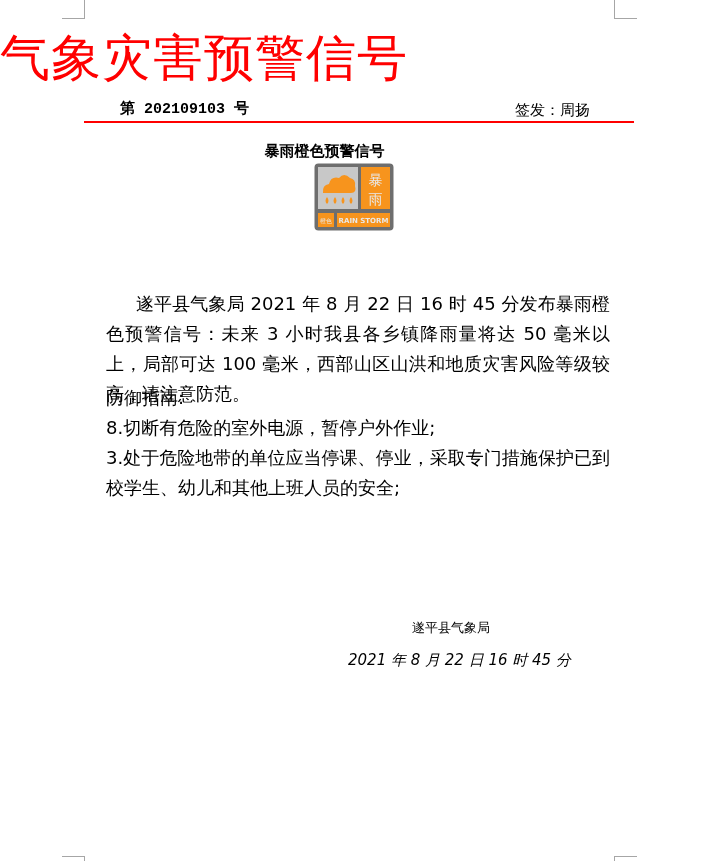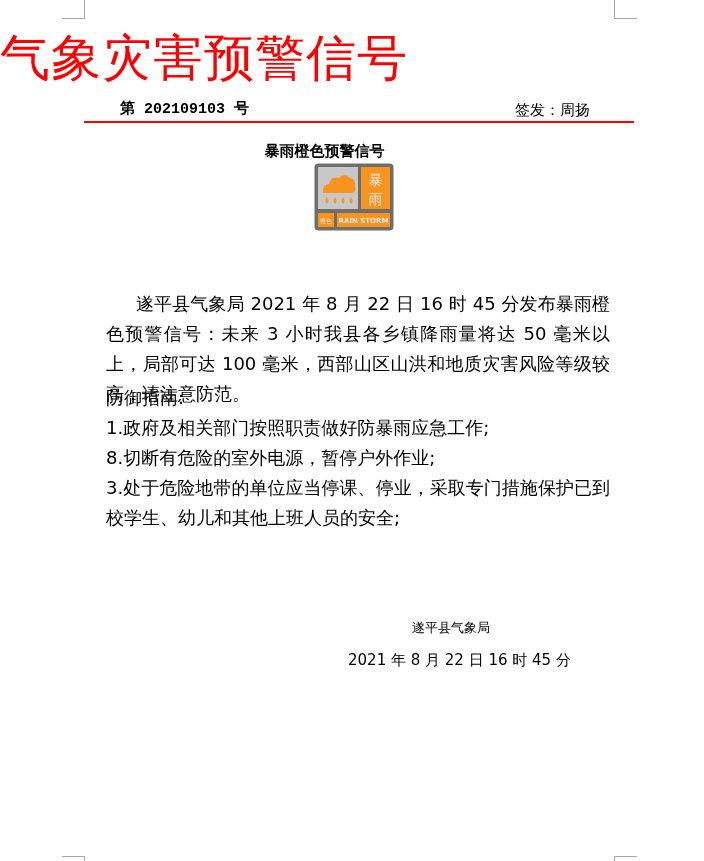--- a/index.html
+++ b/index.html
@@ -36,21 +36,21 @@
 
   .body-text {
     position: absolute; left: 106px; width: 504px; font-size: 18px; line-height: 30px; margin-top: 48px;
   }
   .para1 { top: 241px; text-indent: 30px; text-align: justify; }
   .guide { top: 335px; }
   .guide div { line-height: 30px; }
   .item3, .item4 { text-align: justify; }
 
   .sig-org { position: absolute; left: 412px; top: 617px; font-size: 13px; line-height: 22px; }
-  .sig-date { position: absolute; left: 348px; top: 649px; font-size: 15px; line-height: 22px; }
+  .sig-date { position: absolute; left: 348px; top: 649px; font-size: 15px; line-height: 22px; font-style: italic; }
 </style>
 </head>
 <body>
 
 <div class="corner tl"></div>
 <div class="corner tr"></div>
 <div class="corner bl"></div>
 <div class="corner br"></div>
 
 <div class="masthead">气象灾害预警信号</div>
@@ -76,19 +76,18 @@
     <text x="12" y="60" text-anchor="middle" font-size="6" fill="#e8e8e8" font-family="DejaVu Sans, sans-serif">橙色</text>
     <rect x="23" y="50" width="53" height="14" fill="#f7941d"></rect>
     <text x="49.5" y="60" text-anchor="middle" font-size="7" font-weight="bold" fill="#e8e8e8" font-family="DejaVu Sans, sans-serif">RAIN STORM</text>
   </svg>
 </div>
 
 <div class="body-text para1">遂平县气象局 2021 年 8 月 22 日 16 时 45 分发布暴雨橙色预警信号：未来 3 小时我县各乡镇降雨量将达 50 毫米以上，局部可达 100 毫米，西部山区山洪和地质灾害风险等级较高，请注意防范。</div>
 
 <div class="body-text guide">
   <div>防御指南:</div>
-  <div>1.政府及相关部门按照职责做好防暴雨应急工作;</div>
   <div>8.切断有危险的室外电源，暂停户外作业;</div>
   <div class="item3">3.处于危险地带的单位应当停课、停业，采取专门措施保护已到校学生、幼儿和其他上班人员的安全;</div>
 </div>
 
 <div class="sig-org">遂平县气象局</div>
 <div class="sig-date">2021 年 8 月 22 日 16 时 45 分</div>
 
 </body></html>

